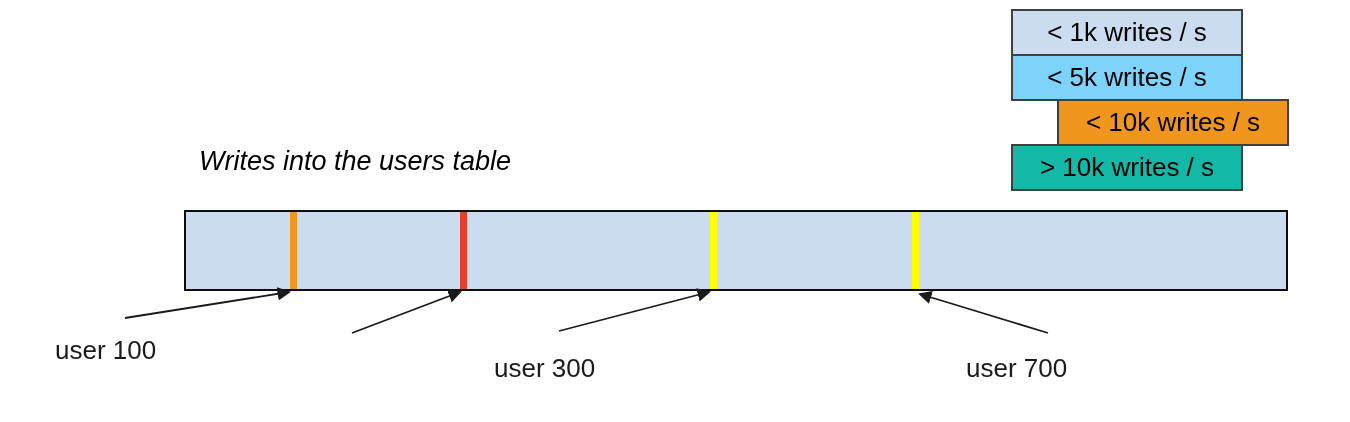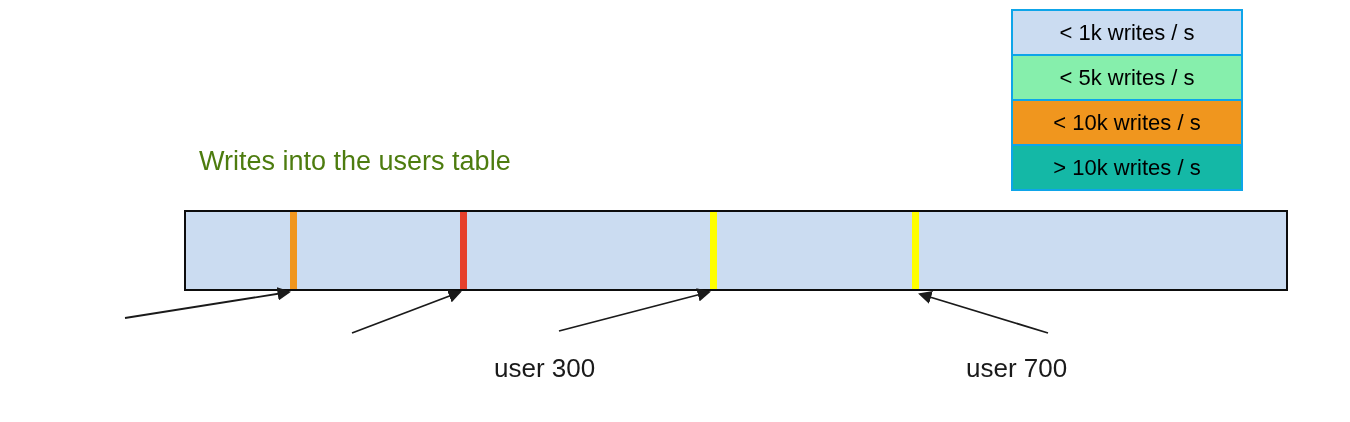--- a/index.html
+++ b/index.html
@@ -11,39 +11,40 @@
     overflow: hidden;
     font-family: "Liberation Sans", sans-serif;
     color: #111111;
   }
   .title {
     position: absolute;
     left: 199px;
     top: 146px;
     font-size: 27px;
     line-height: 30px;
-    color: #4d7c0f;
+    color: #000000;
     white-space: nowrap;
+    font-style: italic;
   }
   .legend {
     position: absolute;
     left: 1011px;
     top: 9px;
     width: 232px;
   }
   .legend-row {
     box-sizing: border-box;
     width: 232px;
     height: 47px;
-    border: 2px solid #0ea5e9;
+    border: 2px solid #404040;
     margin-top: -2px;
     display: flex;
     align-items: center;
     justify-content: center;
-    font-size: 22px;
+    font-size: 26px;
     color: #000000;
     white-space: nowrap;
     text-align: center;
   }
   .legend-row:first-child { margin-top: 0; }
   .users-bar {
     position: absolute;
     box-sizing: border-box;
     left: 184px;
     top: 210px;
@@ -79,22 +80,22 @@
 </style>
 </head>
 <body>
 
 <div class="canvas">
 
   <div class="title">Writes into the users table</div>
 
   <div class="legend">
     <div class="legend-row" style="background: rgb(203, 220, 241);">&lt; 1k writes / s</div>
-    <div class="legend-row" style="background: #86efac;">&lt; 5k writes / s</div>
-    <div class="legend-row" style="background: rgb(240, 150, 30);">&lt; 10k writes / s</div>
+    <div class="legend-row" style="background: #7dd3fc;">&lt; 5k writes / s</div>
+    <div class="legend-row" style="background: rgb(240, 150, 30); margin-left: 46px;">&lt; 10k writes / s</div>
     <div class="legend-row" style="background: #14b8a6;">&gt; 10k writes / s</div>
   </div>
 
   <div class="users-bar" style="background: rgb(203, 220, 241);">
     <div class="marker" style="background: rgb(240, 150, 30); left: 104px;"></div>
     <div class="marker" style="background: rgb(230, 64, 43); left: 274px;"></div>
     <div class="marker" style="background: rgb(255, 255, 0); left: 524px;"></div>
     <div class="marker" style="background: rgb(255, 255, 0); left: 726px;"></div>
   </div>
 
@@ -103,16 +104,17 @@
       <marker id="arrowhead" viewBox="0 0 10 10" refX="8.5" refY="5" markerWidth="7.5" markerHeight="7.5" orient="auto-start-reverse">
         <path d="M0,0 L10,5 L0,10 z" fill="#1a1a1a"></path>
       </marker>
     </defs>
     <line x1="125" y1="318" x2="289" y2="292" stroke="#1a1a1a" stroke-width="1.8" marker-end="url(#arrowhead)"></line>
     <line x1="352" y1="333" x2="460" y2="292" stroke="#1a1a1a" stroke-width="1.8" marker-end="url(#arrowhead)"></line>
     <line x1="559" y1="331" x2="709" y2="292" stroke="#1a1a1a" stroke-width="1.8" marker-end="url(#arrowhead)"></line>
     <line x1="1048" y1="333" x2="920" y2="294" stroke="#1a1a1a" stroke-width="1.8" marker-end="url(#arrowhead)"></line>
   </svg>
 
+  <span class="user-label label-0">user 100</span>
   <span class="user-label label-2">user 300</span>
   <span class="user-label label-3">user 700</span>
 
 </div>
 
 </body></html>

